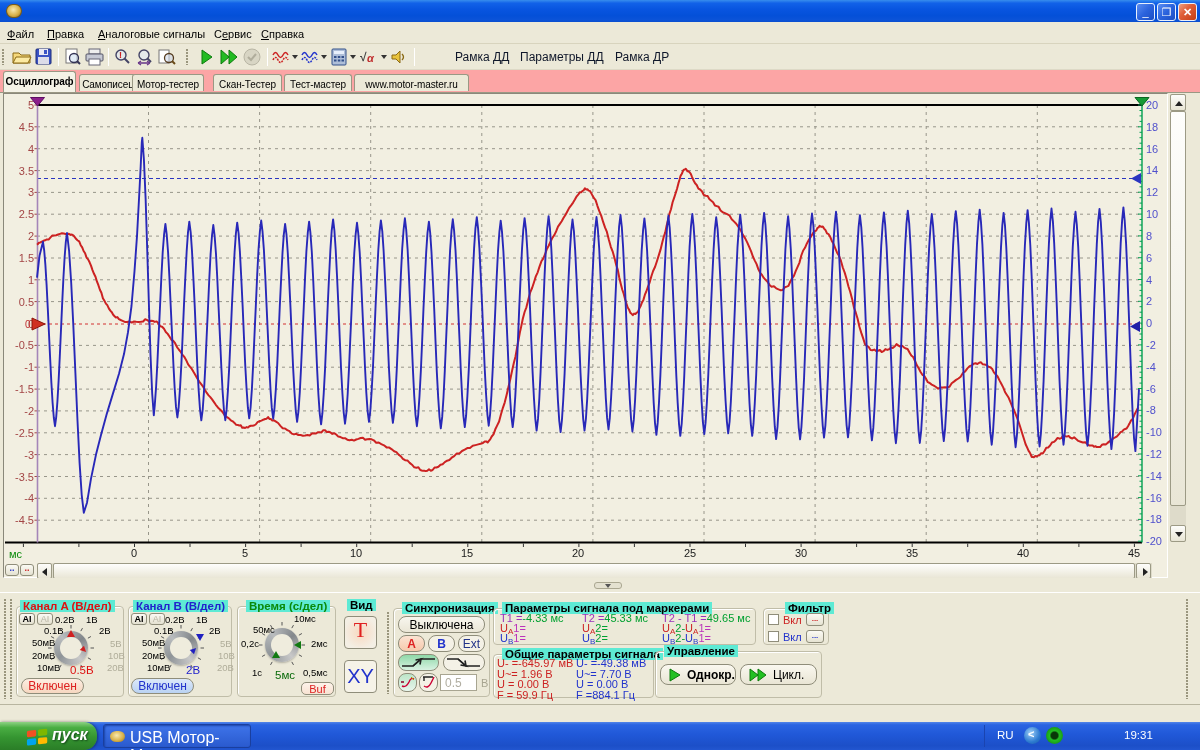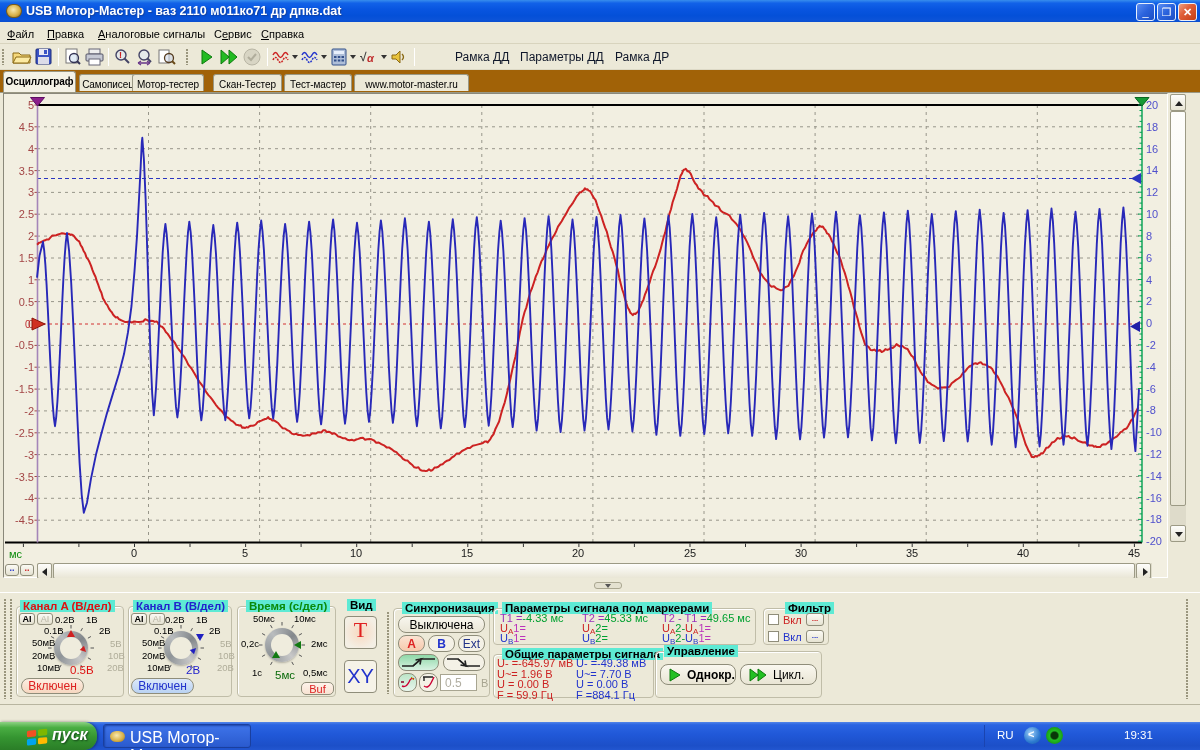--- a/index.html
+++ b/index.html
@@ -16,21 +16,21 @@
 #menu{left:0;top:22px;width:1200px;height:22px;background:#ece9d8;border-bottom:1px solid #d8d4be}
 #menu span{position:absolute;top:6px;font-size:11px;color:#000}
 #menu u{text-decoration:underline}
 
 #tool{left:0;top:44px;width:1200px;height:26px;background:#ece9d8;border-bottom:1px solid #ddd9c6}
 .tsep{position:absolute;top:4px;width:1px;height:18px;background:#c9c5b2;border-right:1px solid #fff}
 .grip{position:absolute;top:5px;width:3px;height:16px;background-image:radial-gradient(circle at 1px 1px,#9a967e 1px,transparent 1.2px);background-size:3px 3px}
 .drop{position:absolute;top:11px;width:0;height:0;border-left:3px solid transparent;border-right:3px solid transparent;border-top:4px solid #333}
 .ttext{position:absolute;top:6px;font-size:12px;color:#0f172a}
 
-#tabs{left:0;top:70px;width:1200px;height:23px;background:#a16207}
+#tabs{left:0;top:70px;width:1200px;height:23px;background:#fca5a5}
 .tab{position:absolute;top:4px;height:17px;border:1px solid #9a9884;border-bottom:none;border-radius:3px 3px 0 0;background:#ece9d8;font-size:10px;letter-spacing:-0.1px;color:#000;text-align:center;padding-top:4px;white-space:nowrap;overflow:hidden}
 .tab.act{top:1px;height:21px;background:#f4f2e6;font-weight:bold;z-index:3}
 #tabline{position:absolute;left:0;top:22px;width:1200px;height:1px;background:#fff;border-top:1px solid #9a9884}
 
 #pc{left:3px;top:93px;width:1165px;height:485px;background:#f2efe1;border-top:1px solid #8a887a;border-left:1px solid #8a887a;border-right:1px solid #fff;border-bottom:1px solid #fff}
 
 .sbtn{position:absolute;background:linear-gradient(180deg,#fdfdfb,#e8e5d4);border:1px solid #9c9a85;border-radius:2px}
 .sthumb{position:absolute;background:linear-gradient(180deg,#fefefc,#e9e6d6);border:1px solid #9c9a85;border-radius:2px}
 .strack{position:absolute;background:#dedbca}
 
@@ -56,21 +56,20 @@
 #start{position:absolute;left:0;top:0;width:97px;height:28px;border-radius:0 13px 13px 0;background:linear-gradient(180deg,#8ed283 0%,#4aae43 20%,#359531 55%,#2a7d27 100%);box-shadow:1px 0 3px rgba(0,0,0,.45)}
 #start .t{position:absolute;left:52px;top:4px;color:#fff;font-weight:bold;font-style:italic;font-size:16px;text-shadow:1px 1px 2px #14441a}
 #taskbtn{position:absolute;left:103px;top:2px;width:148px;height:24px;background:linear-gradient(180deg,#3e74ea,#2a5ace);border:1px solid #1a3f9e;border-radius:3px;box-shadow:inset 1px 1px 2px #1a44aa}
 #taskbtn .t{position:absolute;left:26px;top:4px;color:#fff;font-size:16px}
 #tray .t{position:absolute;color:#fff;font-size:11.5px}
 </style></head>
 <body>
 
 <div class="abs" id="title">
  <div class="abs ico"></div>
- <div class="abs txt">USB Мотор-Мастер - ваз 2110 м011ко71 др дпкв.dat</div>
  <div class="abs capbtn capmin" style="left:1136px">_</div>
  <div class="abs capbtn capmax" style="left:1157px">❐</div>
  <div class="abs capbtn capx" style="left:1178px;font-weight:bold">✕</div>
 </div>
 
 <div class="abs" id="menu">
  <span style="left:7px"><u>Ф</u>айл</span>
  <span style="left:47px"><u>П</u>равка</span>
  <span style="left:98px"><u>А</u>налоговые сигналы</span>
  <span style="left:214px">С<u>е</u>рвис</span>
@@ -500,21 +499,21 @@
       <line x1="25.0" y1="5.5" x2="25.0" y2="2.0" stroke="#555" stroke-width="1"></line>
       <line x1="34.8" y1="8.1" x2="36.5" y2="5.1" stroke="#555" stroke-width="1"></line>
       <line x1="41.9" y1="15.2" x2="44.9" y2="13.5" stroke="#555" stroke-width="1"></line>
       <line x1="44.5" y1="25.0" x2="48.0" y2="25.0" stroke="#555" stroke-width="1"></line>
       <line x1="41.9" y1="34.8" x2="44.9" y2="36.5" stroke="#555" stroke-width="1"></line>
       <line x1="34.8" y1="41.9" x2="36.5" y2="44.9" stroke="#555" stroke-width="1"></line>
     </svg>
     <div class="knob" style="left:265px;top:35px">
       <div class="inner"></div>
     </div>
-    <div class="knoblbl" style="left:253px;top:20px">50мс</div>
+    <div class="knoblbl" style="left:253px;top:31px">50мс</div>
     <div class="knoblbl" style="left:294px;top:20px">10мс</div>
     <div class="knoblbl" style="left:241px;top:45px">0,2с</div>
     <div class="knoblbl" style="left:311px;top:45px">2мс</div>
     <div class="knoblbl" style="left:252px;top:74px">1с</div>
     <div class="knoblbl" style="left:303px;top:74px">0,5мс</div>
     <div class="knoblbl" style="left:275px;top:76px;color:#0a6a0a;font-size:11.5px">5мс</div>
     <div style="position:absolute;left:294px;top:48px;width:0;height:0;border-top:4px solid transparent;border-bottom:4px solid transparent;border-right:7px solid #117a11"></div>
     <div style="position:absolute;left:272px;top:58px;width:0;height:0;border-left:4px solid transparent;border-right:4px solid transparent;border-bottom:7px solid #117a11"></div>
     <div class="vbtn" style="left:301px;top:89px;width:33px;height:13px;background:linear-gradient(180deg,#fdf3ea,#f8e2d2);color:#dd2222;font-size:11px;line-height:12px;border-radius:5px">Buf</div>
     <div class="gt" style="left:347px;top:6px;color:#000">Вид</div>

